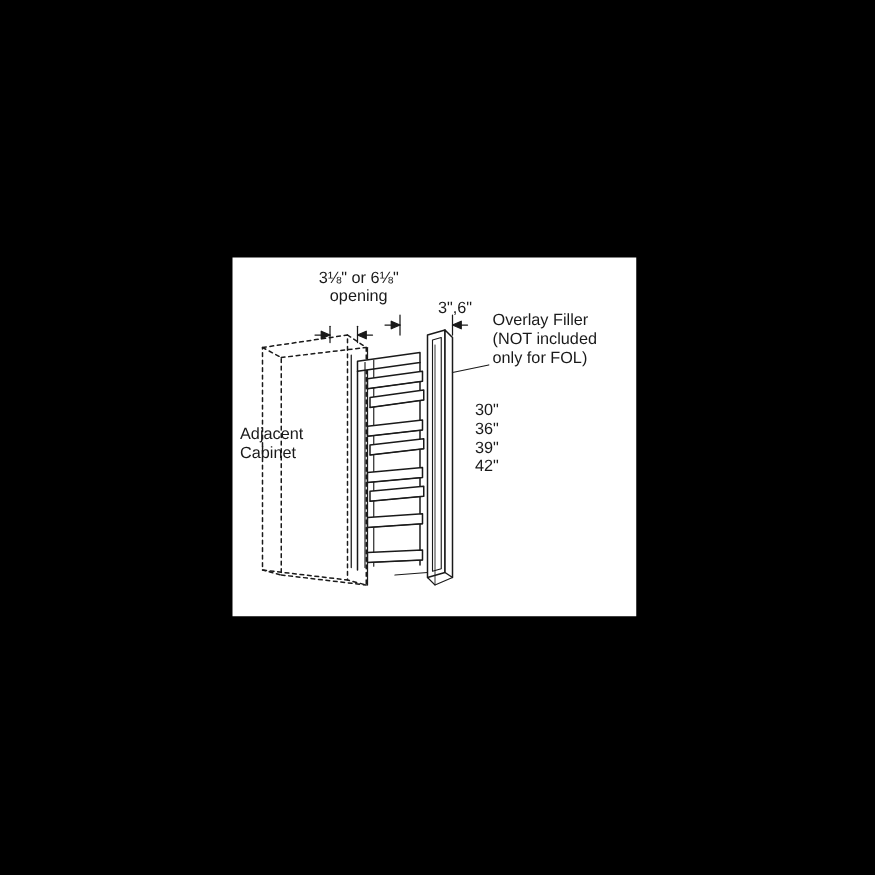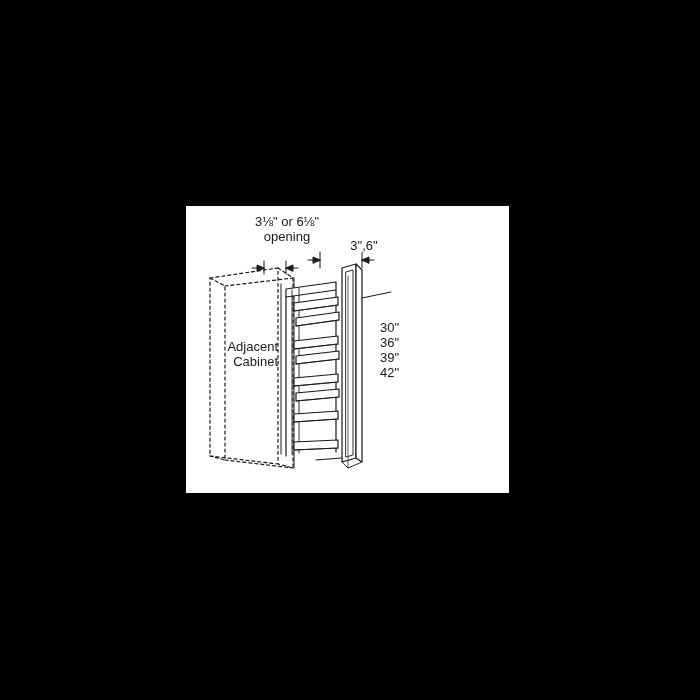--- a/index.html
+++ b/index.html
@@ -50,21 +50,21 @@
   }
   #lbl-overlay {
     left: 208px;
     top: 42px;
     width: 115px;
   }
   #lbl-adjacent {
     left: 6px;
     top: 133px;
     width: 86px;
-    text-align: right;
+    text-align: left;
   }
   #lbl-heights {
     left: 194px;
     top: 114px;
     width: 46px;
   }
   #lbl-filler-included {
     left: 50px;
     top: 246px;
     width: 110px;
@@ -157,20 +157,23 @@
 
         <path d="M205,86 L176,92" stroke-width="1"></path>
 
         <path d="M130,254 L156,252" stroke-width="1"></path>
       </g>
     </svg>
 
     <div class="lbl" id="lbl-opening">3⅛" or 6⅛"
 opening</div>
     <div class="lbl" id="lbl-filler-width">3",6"</div>
+    <div class="lbl" id="lbl-overlay">Overlay Filler
+(NOT included
+only for FOL)</div>
     <div class="lbl" id="lbl-adjacent">Adjacent
 Cabinet</div>
     <div class="lbl" id="lbl-heights">30"
 36"
 39"
 42"</div>
 
   </div>
 </div>
 

